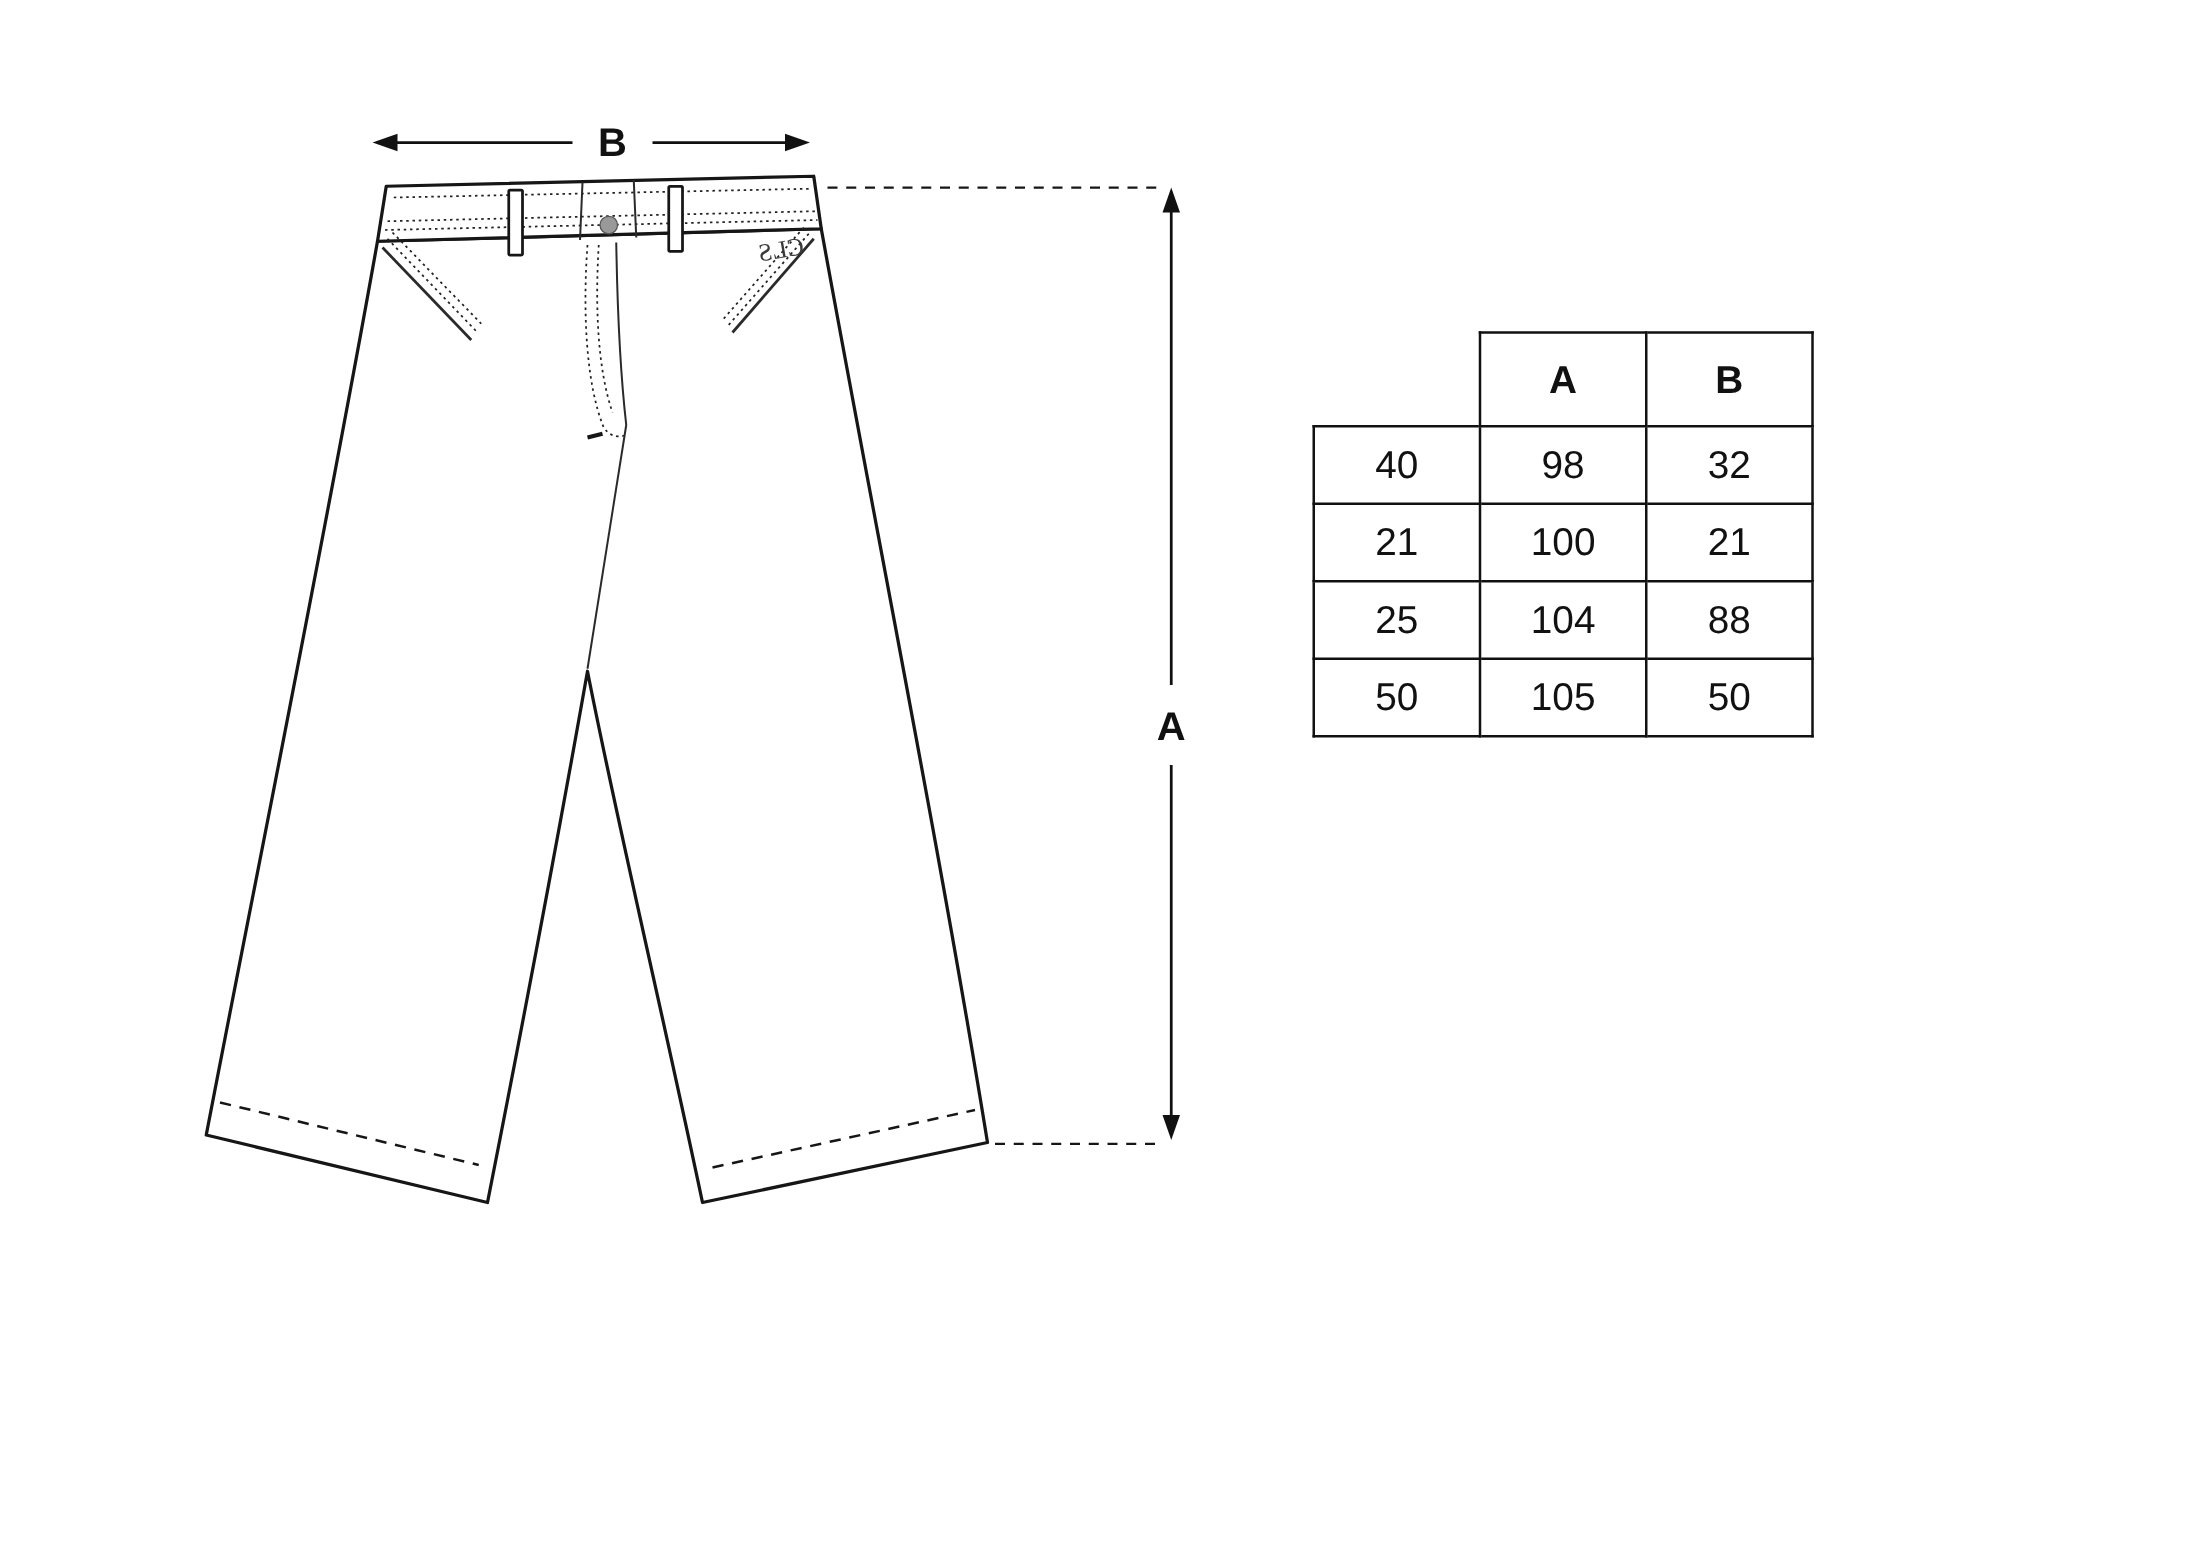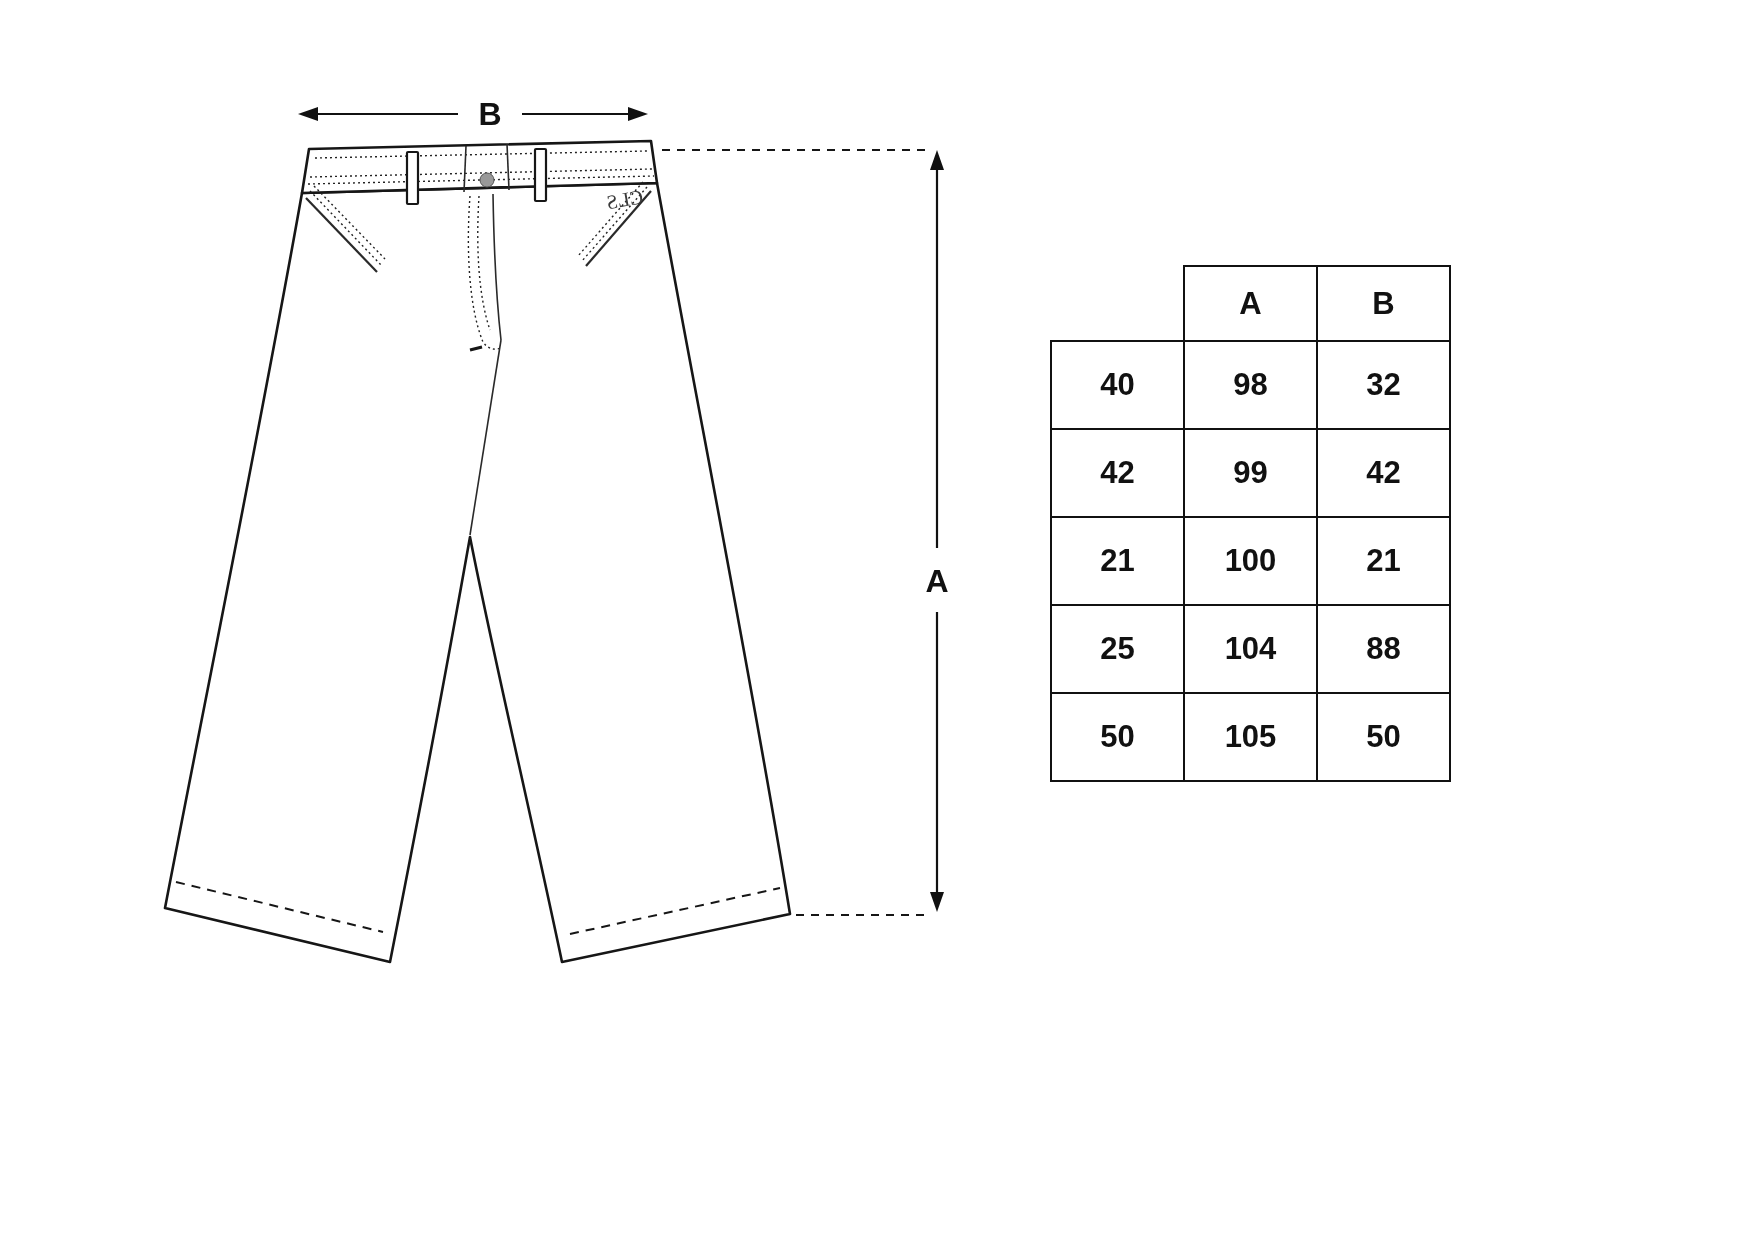--- a/index.html
+++ b/index.html
@@ -20,23 +20,23 @@
   .dim-label{font-family:"Liberation Sans",sans-serif;font-size:32px;font-weight:700;fill:#111;}
   .pocket-logo{font-family:"Liberation Serif",serif;font-size:20px;fill:#3a3a3a;}
 
   
   .size-table{
     position:absolute;left:1050px;top:265px;
     border-collapse:collapse;table-layout:fixed;
     font-size:31px;color:#111;
   }
   .size-table th,.size-table td{
-    border:2px solid #111;width:133px;height:88px;
+    border:2px solid #111;width:133px;height:62px;
     text-align:center;vertical-align:middle;padding:0;box-sizing:border-box;
-    font-weight:700;background:#fff;
+    font-weight:400;background:#fff;
   }
   .size-table thead th{height:75px;font-weight:700;}
   .size-table th.empty{border:none;background:transparent;}
 </style>
 </head>
 <body>
 
 <div class="stage">
 
   <svg width="1755" height="1240" viewBox="0 0 1755 1240">
@@ -120,25 +120,20 @@
         <th>B</th>
       </tr>
     </thead>
     <tbody>
       <tr>
         <td>40</td>
         <td>98</td>
         <td>32</td>
       </tr>
       <tr>
-        <td>42</td>
-        <td>99</td>
-        <td>42</td>
-      </tr>
-      <tr>
         <td>21</td>
         <td>100</td>
         <td>21</td>
       </tr>
       <tr>
         <td>25</td>
         <td>104</td>
         <td>88</td>
       </tr>
       <tr>

